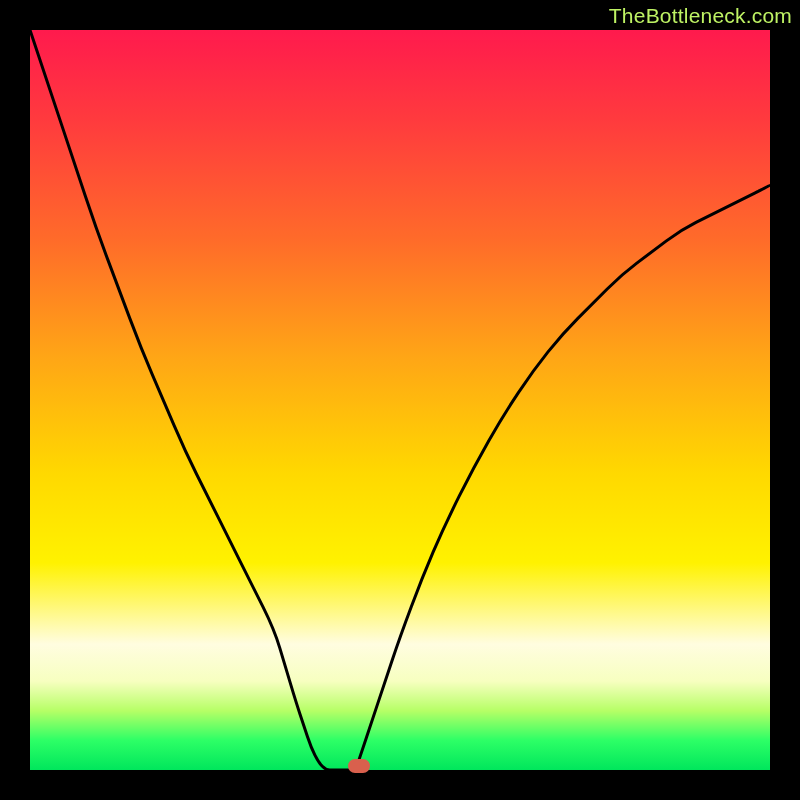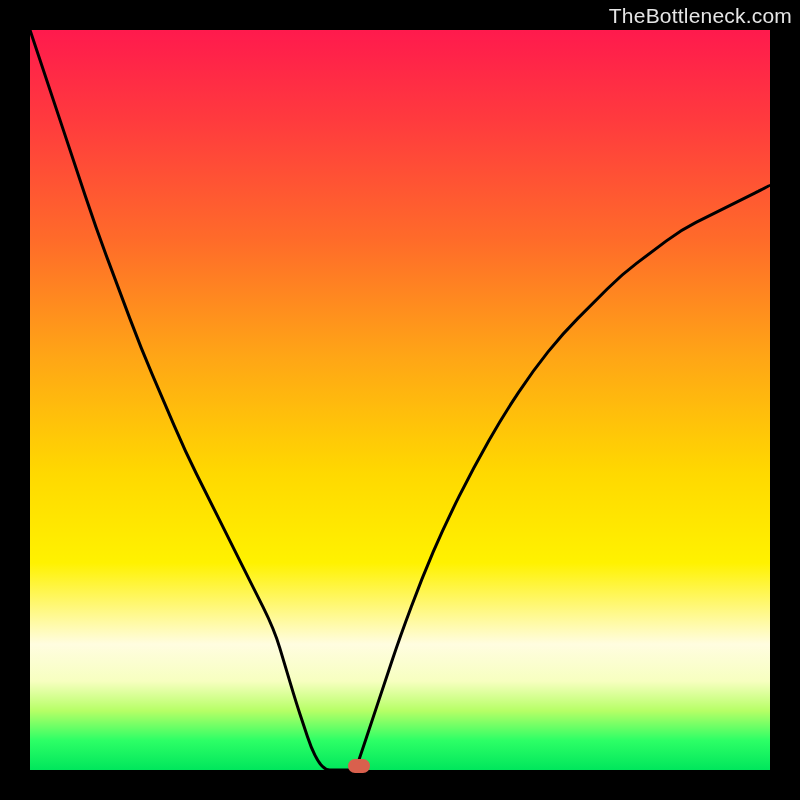--- a/index.html
+++ b/index.html
@@ -42,21 +42,21 @@
   .plot-area svg {
     position: absolute;
     inset: 0;
     width: 100%;
     height: 100%;
   }
   .watermark {
     position: absolute;
     top: 4px;
     right: 8px;
-    color: #e5e5e5;
+    color: #bef264;
     font-size: 21px;
     font-weight: 500;
     letter-spacing: 0.2px;
     user-select: none;
   }
   .marker {
     position: absolute;
     width: 22px;
     height: 14px;
     border-radius: 8px;

